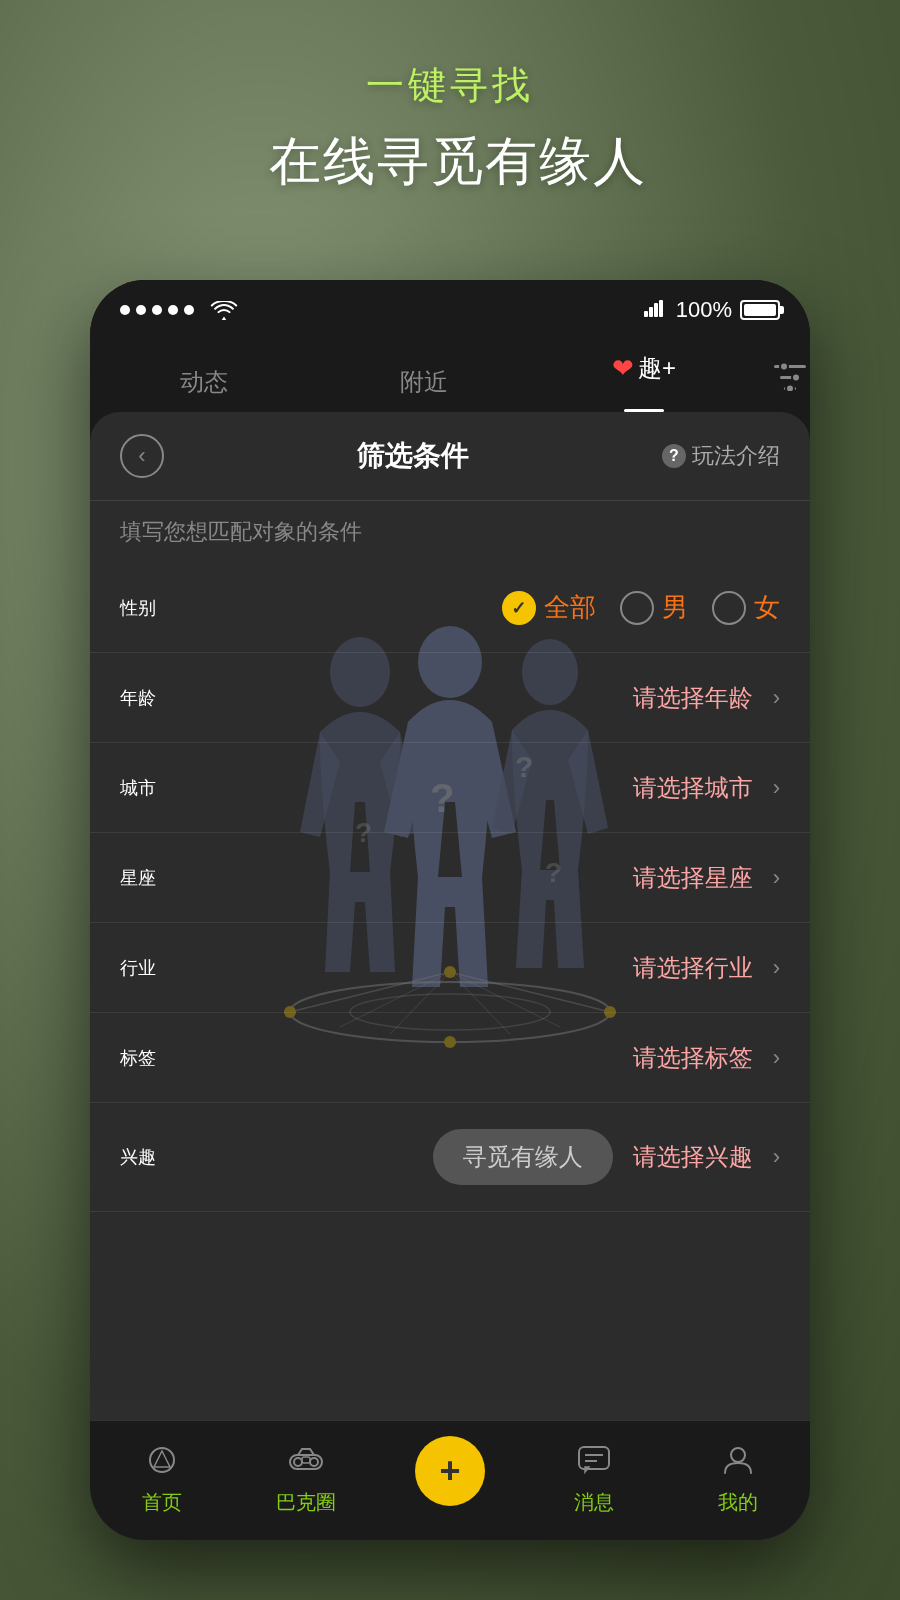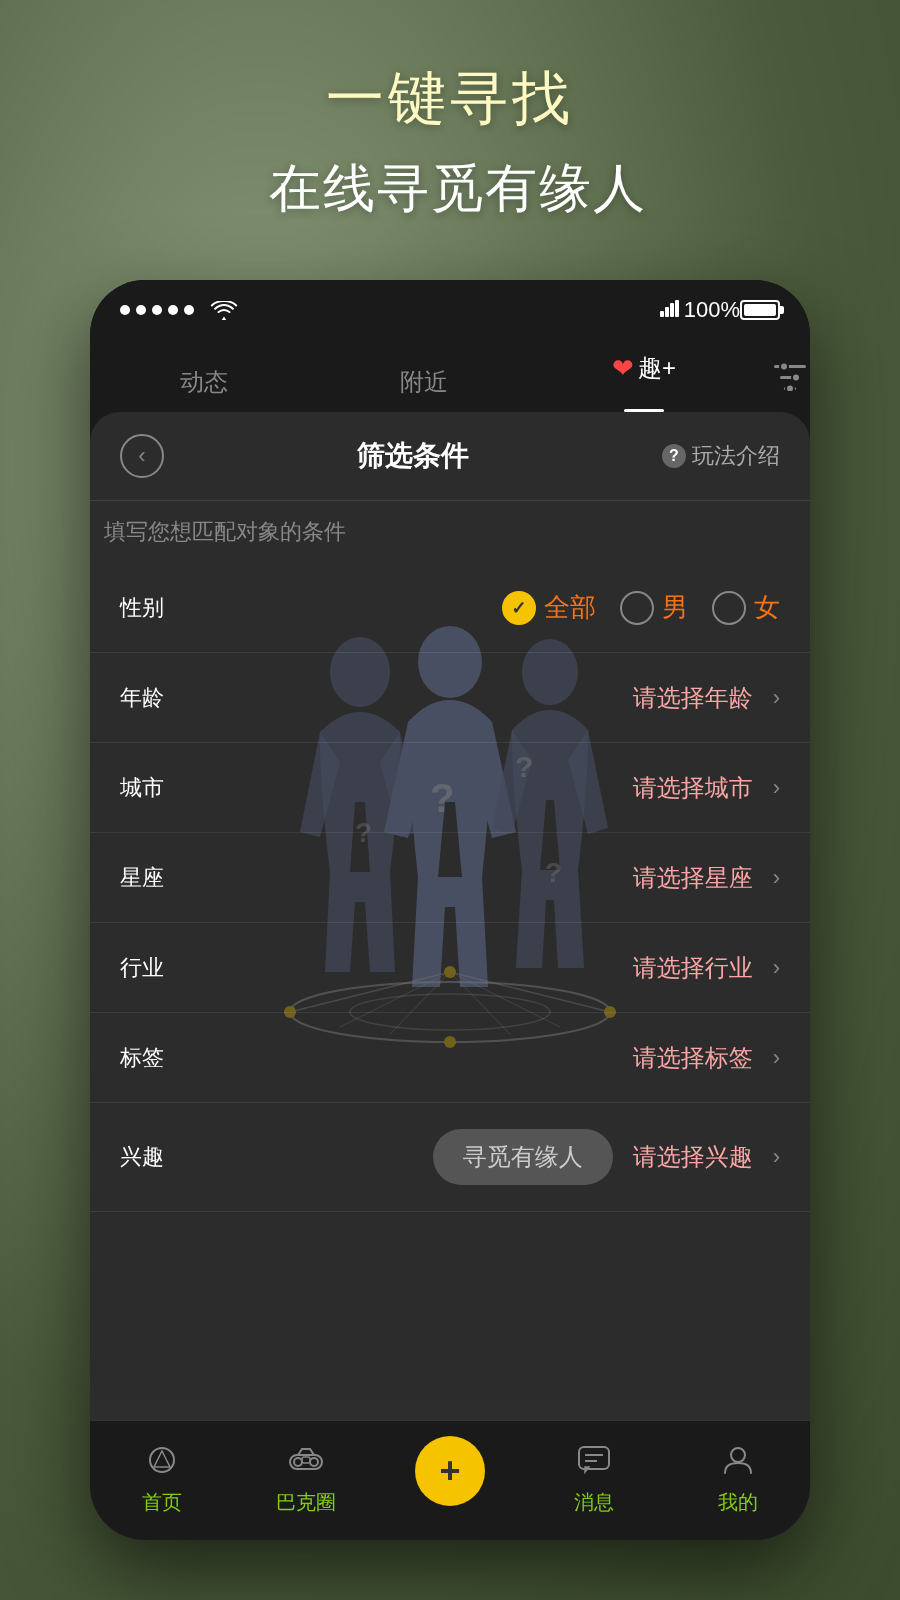--- a/index.html
+++ b/index.html
@@ -25,23 +25,23 @@
 
     
     .hero-title {
       position: absolute;
       top: 60px;
       left: 0; right: 0;
       text-align: center;
       z-index: 2;
     }
     .hero-title .line1 {
-      font-size: 58px;
+      font-size: 38px;
       font-weight: 300;
-      color: #fef9c3;
+      color: #bef264;
       text-shadow: 0 2px 8px rgba(0,0,0,0.3);
       letter-spacing: 4px;
       margin-bottom: 16px;
     }
     .hero-title .line2 {
       font-size: 52px;
       font-weight: 300;
       color: white;
       text-shadow: 0 2px 8px rgba(0,0,0,0.3);
       letter-spacing: 2px;
@@ -80,21 +80,21 @@
       background: white;
       border-radius: 50%;
     }
     .wifi-icon {
       width: 24px; height: 18px;
       position: relative; margin-left: 10px;
     }
     .wifi-icon svg { width: 28px; height: 20px; fill: white; }
 
     .status-right {
-      display: flex; align-items: center; 
+      display: flex; align-items: center; gap: 8px;
     }
     .signal-bars svg { width: 24px; height: 18px; fill: white; }
     .battery-text { color: white; font-size: 22px; }
     .battery-icon {
       width: 40px; height: 20px;
       border: 2px solid white;
       border-radius: 4px;
       position: relative;
       display: flex; align-items: center; padding: 2px;
     }
@@ -195,21 +195,21 @@
       width: 24px; height: 24px;
       background: #666; border-radius: 50%;
       display: flex; align-items: center; justify-content: center;
       color: white; font-size: 16px; font-weight: bold;
     }
 
     
     .panel-subtitle {
       color: #888;
       font-size: 22px;
-      padding: 16px 14px;
+      padding: 16px 30px;
     }
 
     
     .illustration {
       position: absolute;
       top: 180px; left: 50%;
       transform: translateX(-50%);
       width: 380px; height: 500px;
       opacity: 0.35;
       pointer-events: none;
@@ -222,21 +222,21 @@
       z-index: 30;
     }
     .filter-row {
       display: flex;
       align-items: center;
       padding: 26px 30px;
       border-bottom: 1px solid rgba(255,255,255,0.08);
       min-height: 90px;
     }
     .filter-label {
-      color: white; font-size: 22px;
+      color: white; font-size: 18px;
       width: 90px; flex-shrink: 0;
     }
     .filter-content {
       flex: 1;
       display: flex;
       align-items: center;
       justify-content: flex-end;
       gap: 20px;
     }
 

